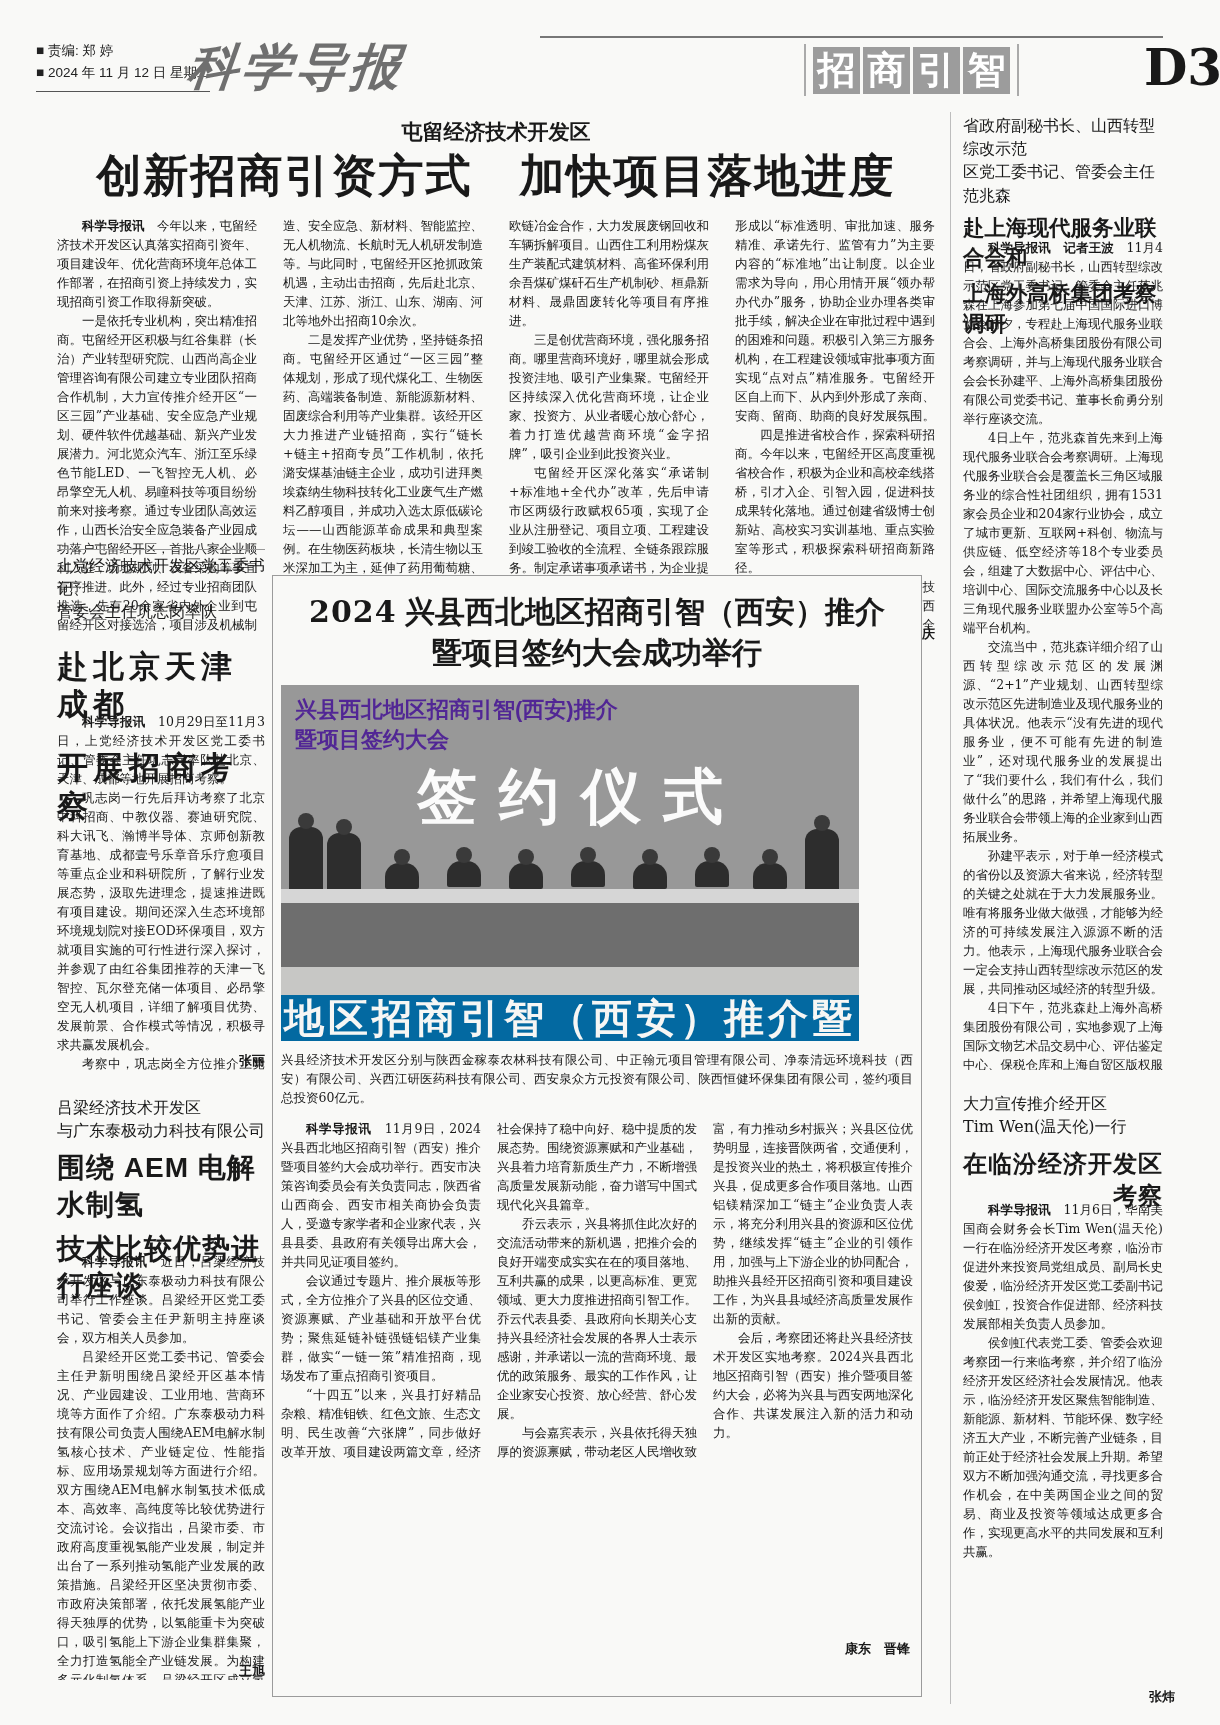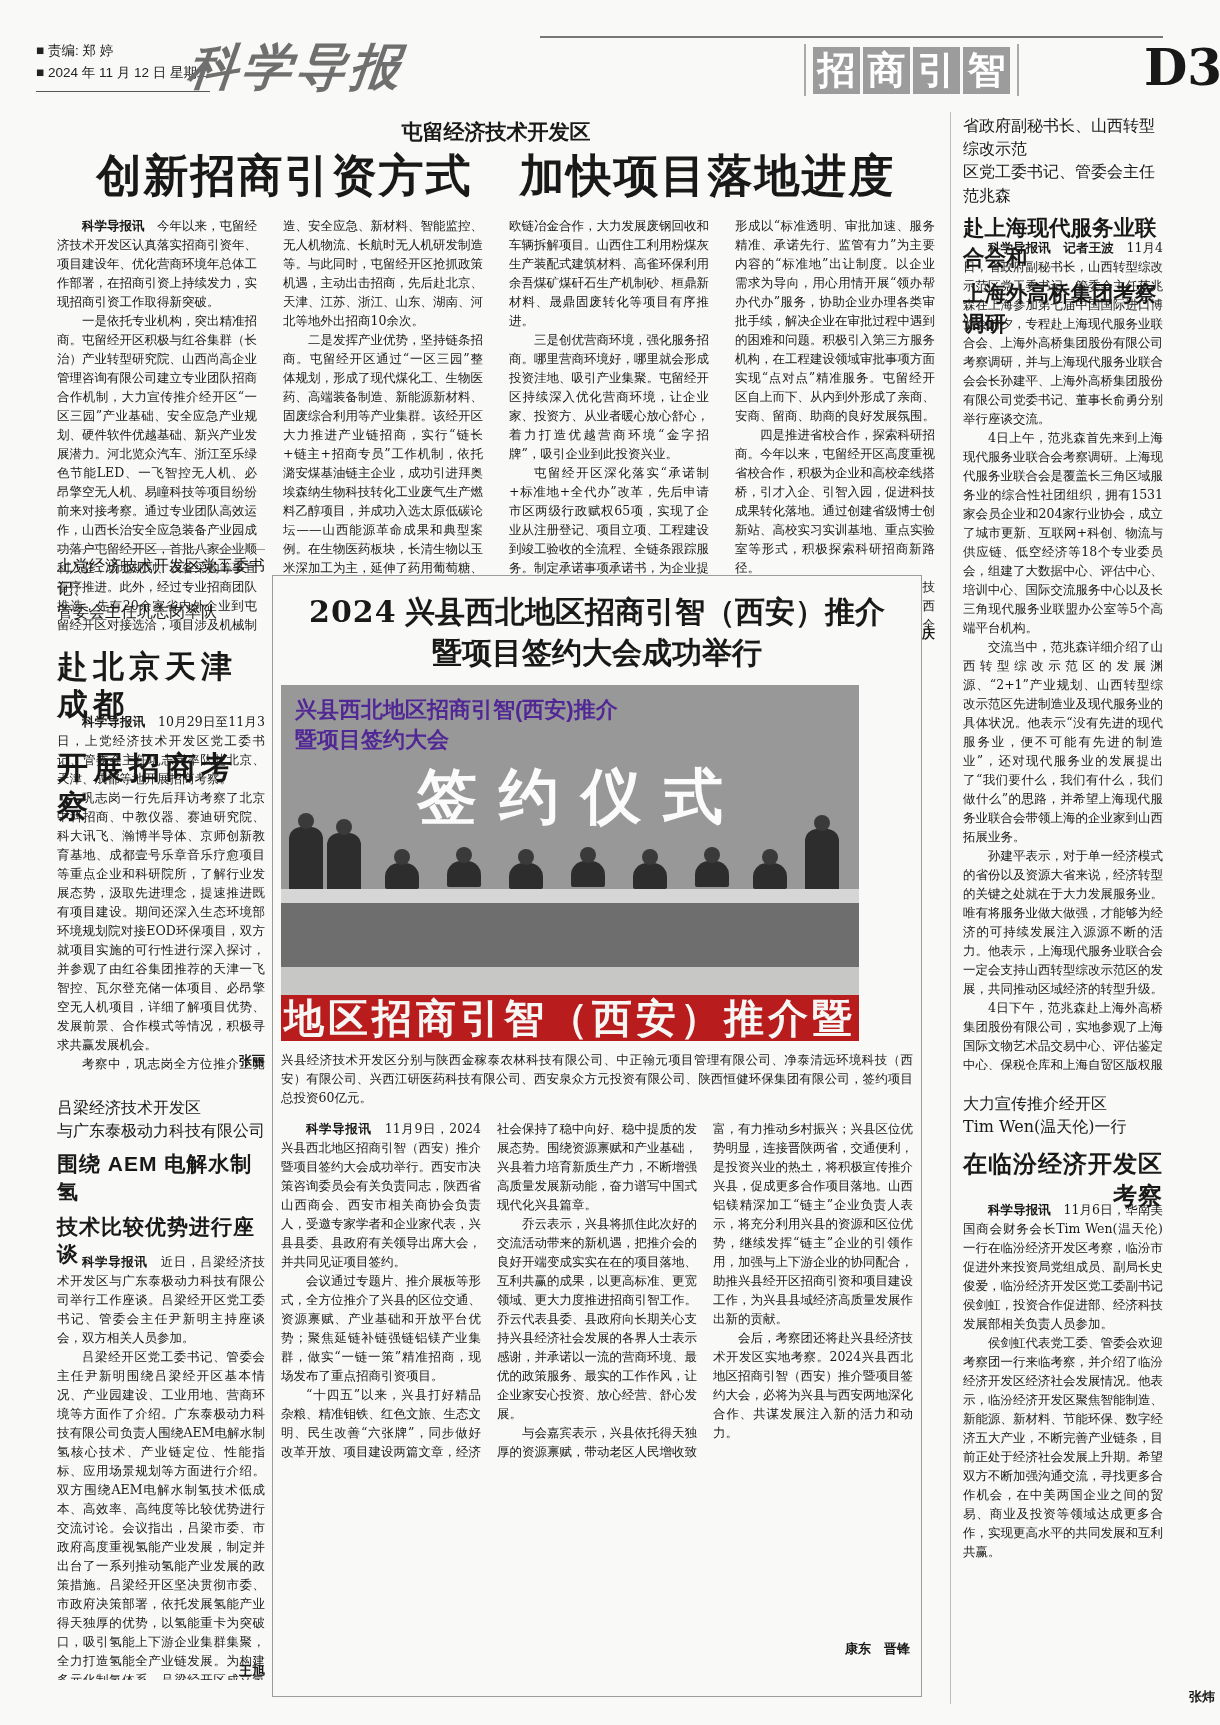--- a/index.html
+++ b/index.html
@@ -32,54 +32,54 @@
   #main-body{left:57px;top:216px;width:878px;height:432px;column-count:4;column-gap:26px;
              overflow:hidden;}
   #main-byline{left:835px;top:625px;width:100px;text-align:right;}
   
   #sep-left{left:57px;top:549px;width:208px;height:1px;}
   #bj{left:57px;top:554px;width:208px;}
   #bj .title{font-size:31px;font-weight:900;letter-spacing:5px;line-height:1.25;margin-top:24px;}
   #bj-body{left:57px;top:712px;width:208px;height:362px;overflow:hidden;}
   #bj-byline{left:165px;top:1052px;width:100px;text-align:right;}
   #aem{left:57px;top:1096px;width:208px;}
-  #aem .title{font-size:21px;font-weight:900;letter-spacing:1px;line-height:1.3;margin-top:8px;}
+  #aem .title{font-size:28px;font-weight:900;letter-spacing:1px;line-height:1.3;margin-top:8px;}
   #aem-body{left:57px;top:1252px;width:208px;height:428px;overflow:hidden;}
   #aem-byline{left:165px;top:1662px;width:100px;text-align:right;}
   
   #cbox{left:272px;top:575px;width:648px;height:1120px;border:1px solid #9b9b9b;background:#f9f9f7;}
   #c-title{margin-top:16px;text-align:center;font-size:30px;font-weight:900;line-height:1.35;}
   #c-title .year{font-family:"DejaVu Serif",serif;font-weight:700;letter-spacing:1px;}
   
   #photo{position:relative;width:578px;height:356px;margin:12px 0 0 8px;background:#989898;overflow:hidden;}
   #ph-banner{position:absolute;left:14px;top:10px;color:#4c1d95;font-weight:bold;font-size:22px;
              line-height:1.35;opacity:.92;}
   #ph-sign{position:absolute;left:0;top:72px;width:100%;text-align:center;color:#fbfbfb;
            font-size:60px;font-weight:900;letter-spacing:22px;text-indent:22px;}
   .person{position:absolute;width:34px;height:26px;background:#2d2d2d;border-radius:14px 14px 2px 2px;}
   .person:before{content:"";position:absolute;left:9px;top:-14px;width:16px;height:16px;border-radius:50%;background:#3a3a3a;}
   .stand{height:64px;border-radius:12px 12px 0 0;}
   #ph-table{position:absolute;left:0;top:204px;width:100%;height:14px;background:#d6d6d6;}
   #ph-skirt{position:absolute;left:0;top:218px;width:100%;height:64px;background:#6e6e6e;}
   #ph-floor{position:absolute;left:0;top:282px;width:100%;height:28px;background:#c7c7c5;}
-  #ph-strip{position:absolute;left:0;top:310px;width:100%;height:46px;background:#b91c1c;
+  #ph-strip{position:absolute;left:0;top:310px;width:100%;height:46px;background:#0369a1;
             color:#f6f6f4;font-weight:900;font-size:40px;letter-spacing:4px;white-space:nowrap;
             display:flex;align-items:center;justify-content:center;overflow:hidden;}
   #c-caption{margin:10px 8px 0 8px;font-size:12.5px;line-height:1.5;text-align:justify;text-indent:0;}
   #c-body{margin:12px 8px 0 8px;height:592px;column-count:3;column-gap:16px;overflow:hidden;}
   #c-byline{left:760px;top:1640px;width:150px;text-align:right;}
   
   #v-rule{left:950px;top:112px;width:1px;height:1592px;background:#bdbdbd;}
   #sh{left:963px;top:114px;width:200px;}
   #sh .title{font-size:21.5px;font-weight:900;line-height:1.4;margin-top:6px;}
   #sh-body{left:963px;top:238px;width:200px;height:832px;overflow:hidden;}
   #lf{left:963px;top:1092px;width:200px;}
   #lf .title{font-size:24px;font-weight:900;letter-spacing:1px;margin-top:10px;text-align:right;}
   #lf-body{left:963px;top:1200px;width:200px;height:482px;overflow:hidden;}
-  #lf-byline{left:1115px;top:1688px;width:100px;text-align:right;}
+  #lf-byline{left:1075px;top:1688px;width:100px;text-align:right;}
 </style>
 </head>
 <body>
 
 <div id="paper">
 
   <div class="abs sans" id="ed-block">
     <div>■ 责编: 郑 婷</div>
     <div>■ 2024 年 11 月 12 日 星期二</div>
   </div>

